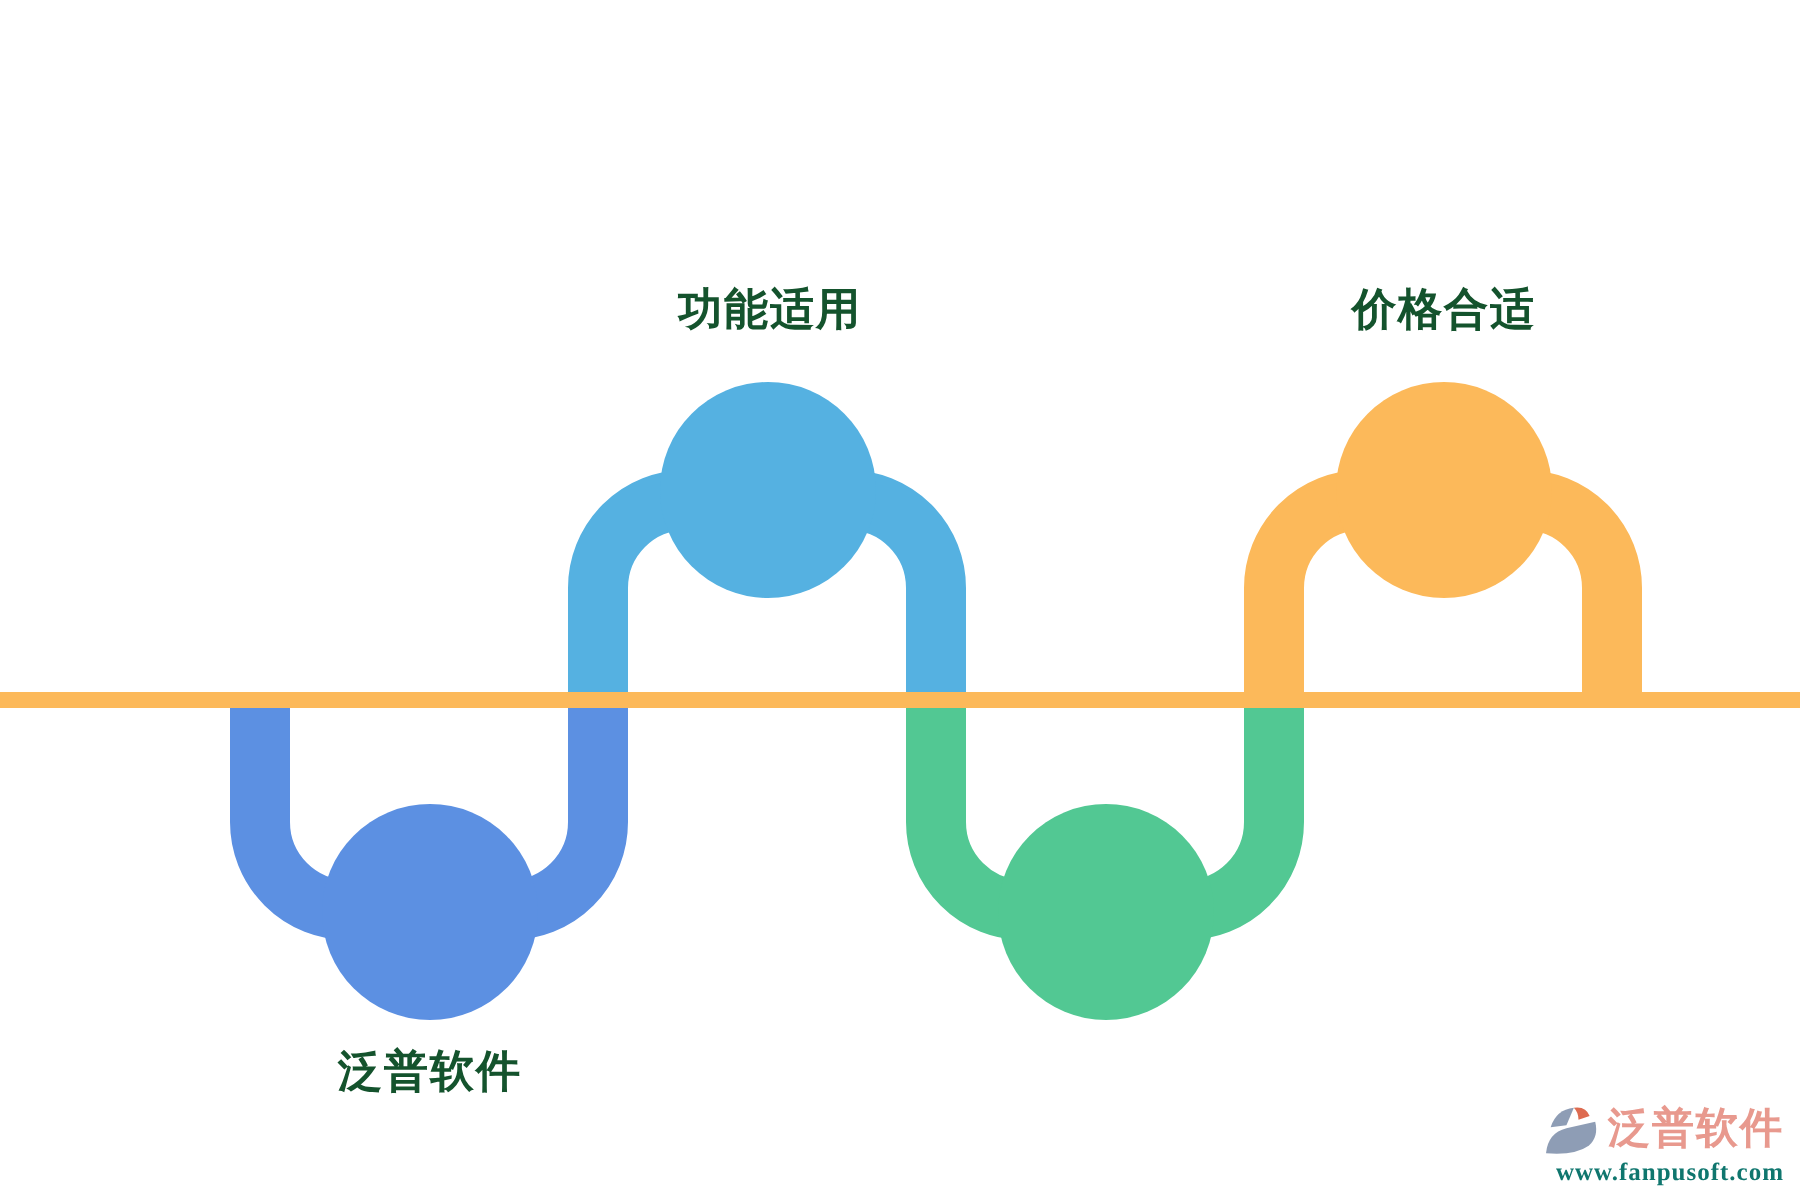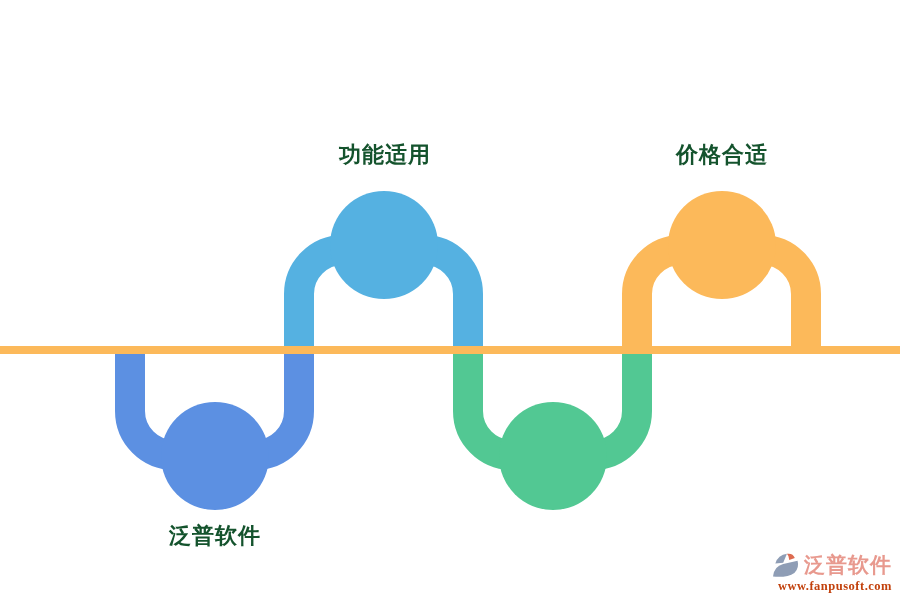--- a/index.html
+++ b/index.html
@@ -5,21 +5,21 @@
   html,body{margin:0;padding:0;background:#fff;}
   .stage{position:relative;width:900px;height:600px;background:#ffffff;overflow:hidden;
          font-family:"Liberation Sans", sans-serif;}
   .stage svg.wave{position:absolute;left:0;top:0;}
   .mlabel{position:absolute;transform:translateX(-50%);font-size:22px;font-weight:bold;
           color:#14532d;letter-spacing:1px;white-space:nowrap;}
   .watermark{position:absolute;right:8px;bottom:8px;text-align:right;line-height:1;}
   .brandrow{display:flex;align-items:center;justify-content:flex-end;gap:3px;margin-top:17px;}
   .brandname{font-size:21px;font-weight:bold;color:#E8998E;letter-spacing:1px;}
   .brandurl{margin-top:2px;font-family:"Liberation Serif", serif;font-weight:bold;
-            font-size:12.5px;color:#c2410c;letter-spacing:0.5px;}
+            font-size:12.5px;color:#0f766e;letter-spacing:0.5px;}
 </style>
 </head>
 <body>
 
 <div class="stage">
 
   <svg class="wave" width="900" height="600" viewBox="0 0 900 600">
 
     <g>
       <path d="M130 346 V411 A44 44 0 0 0 174 455 H255 A44 44 0 0 0 299 411 V346" fill="none" stroke-width="30" stroke="#5C90E2"></path>

